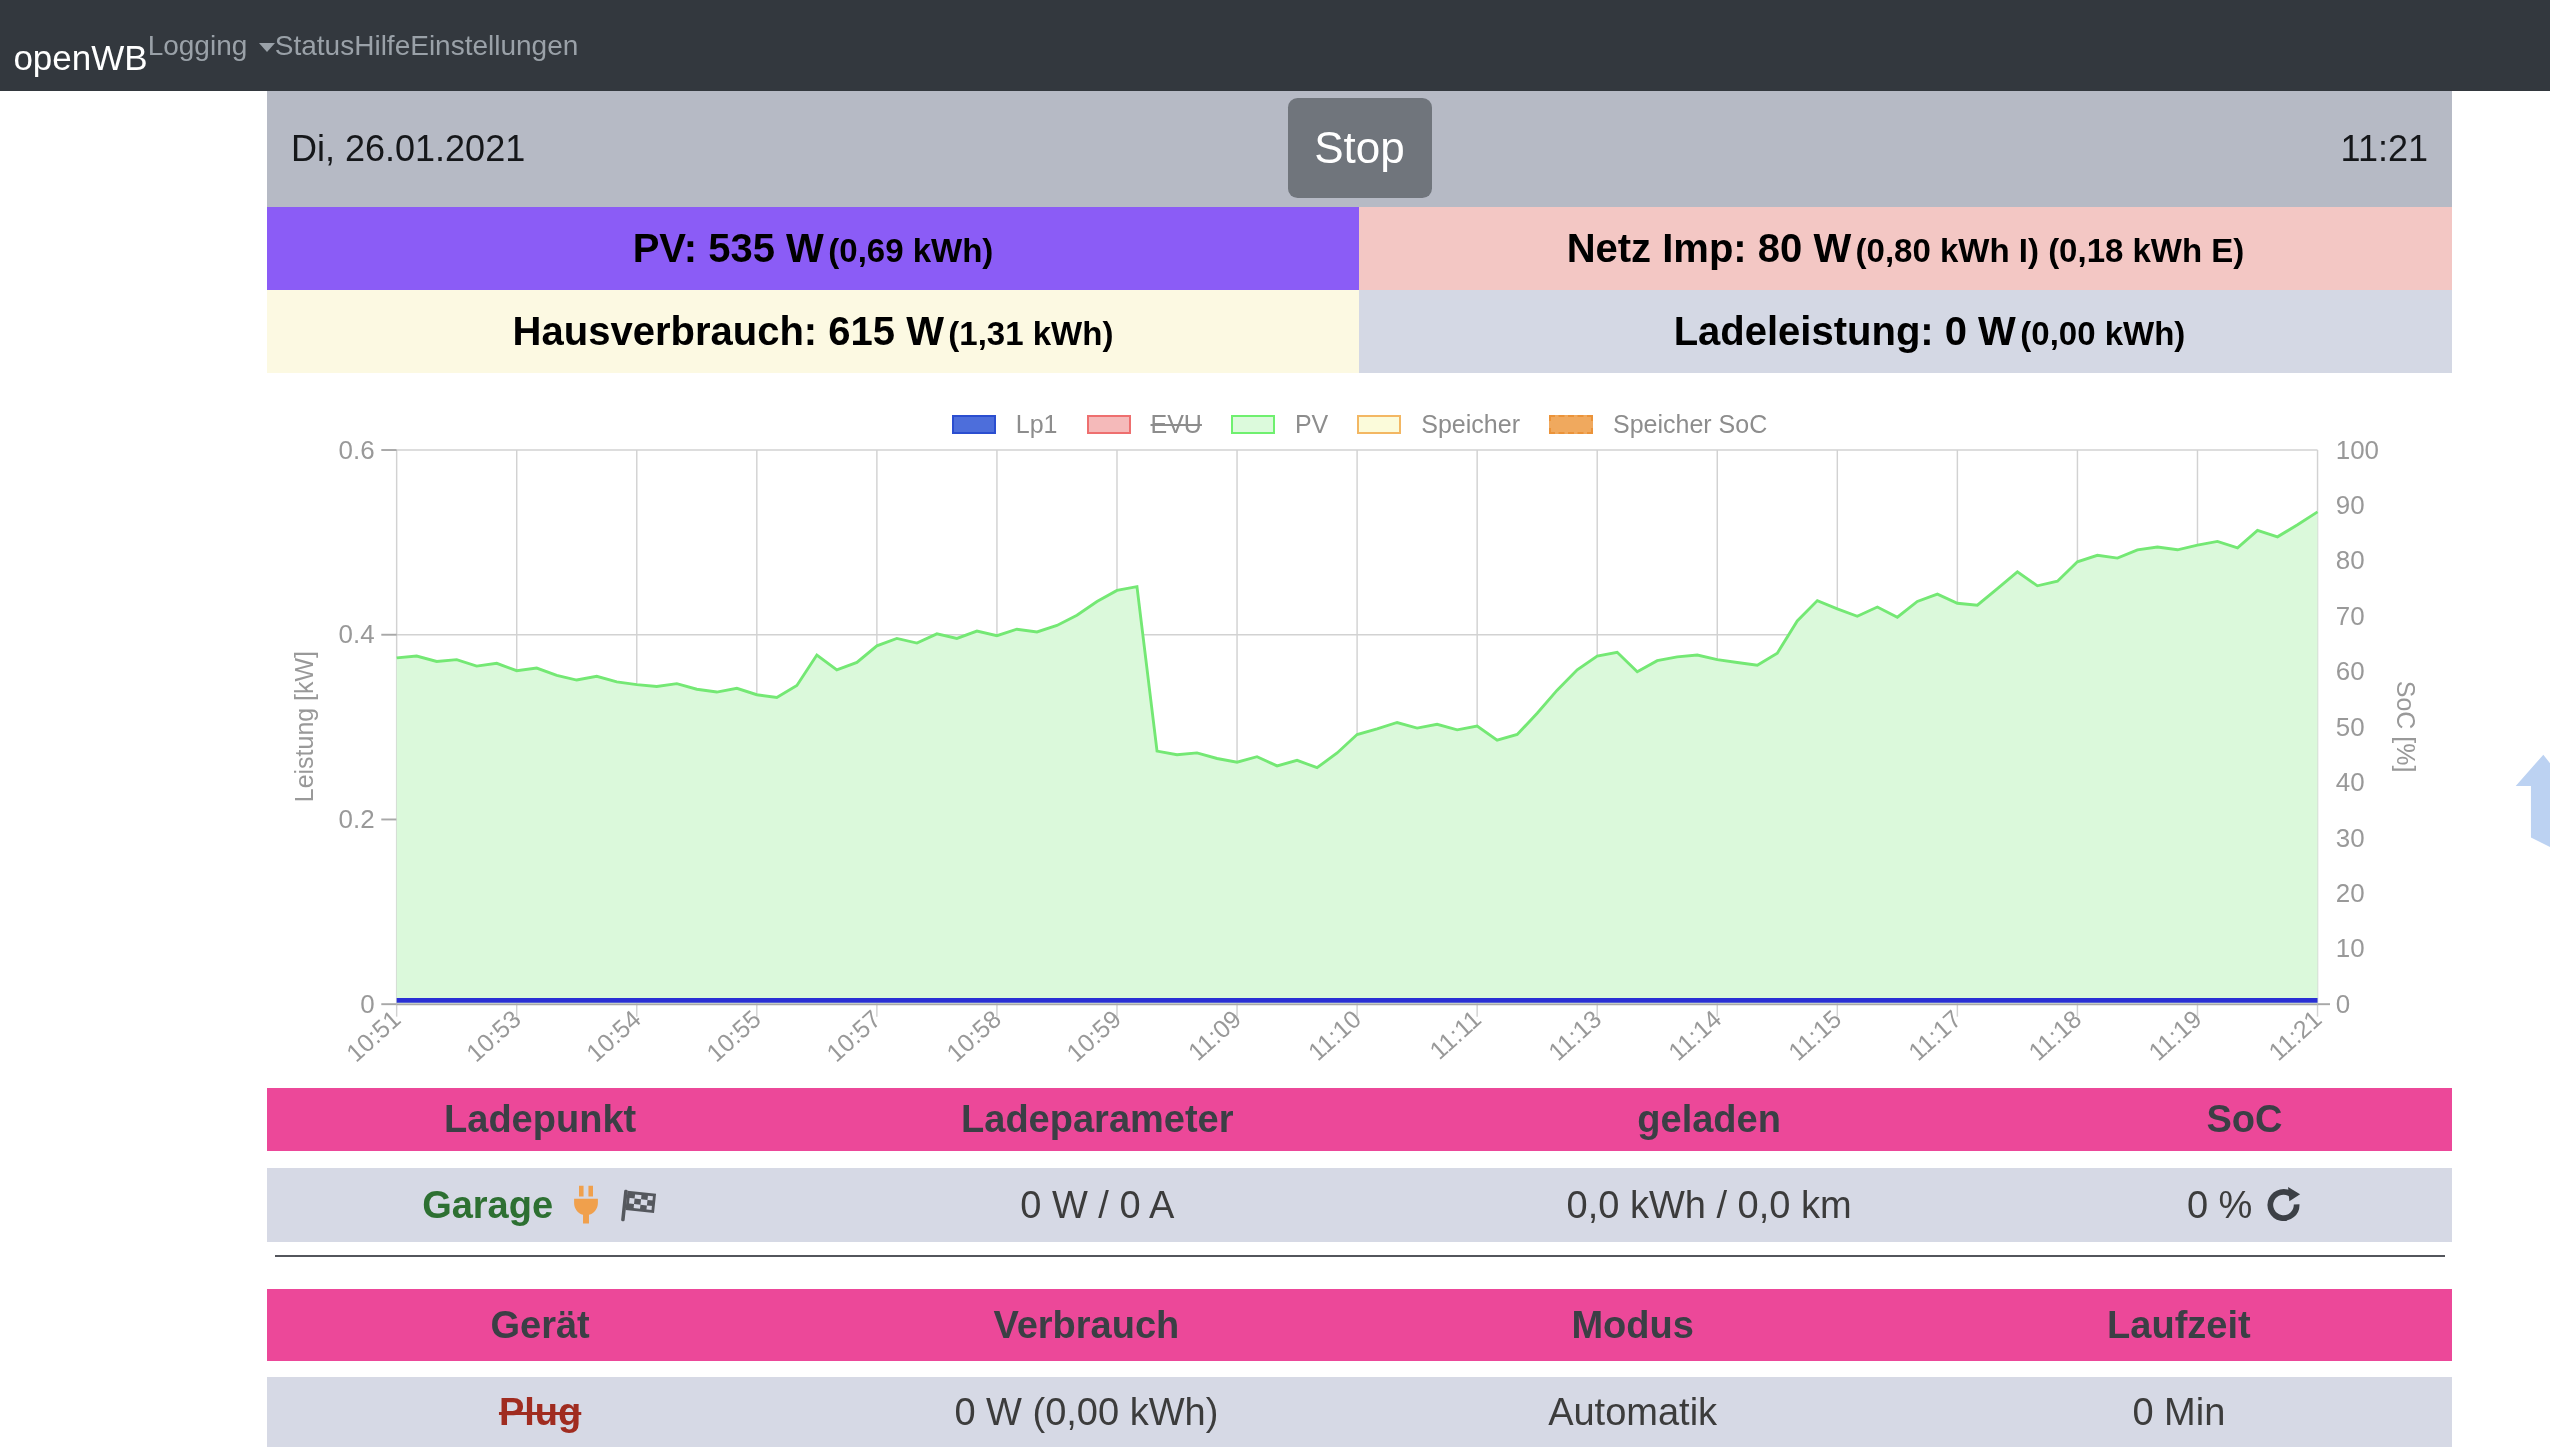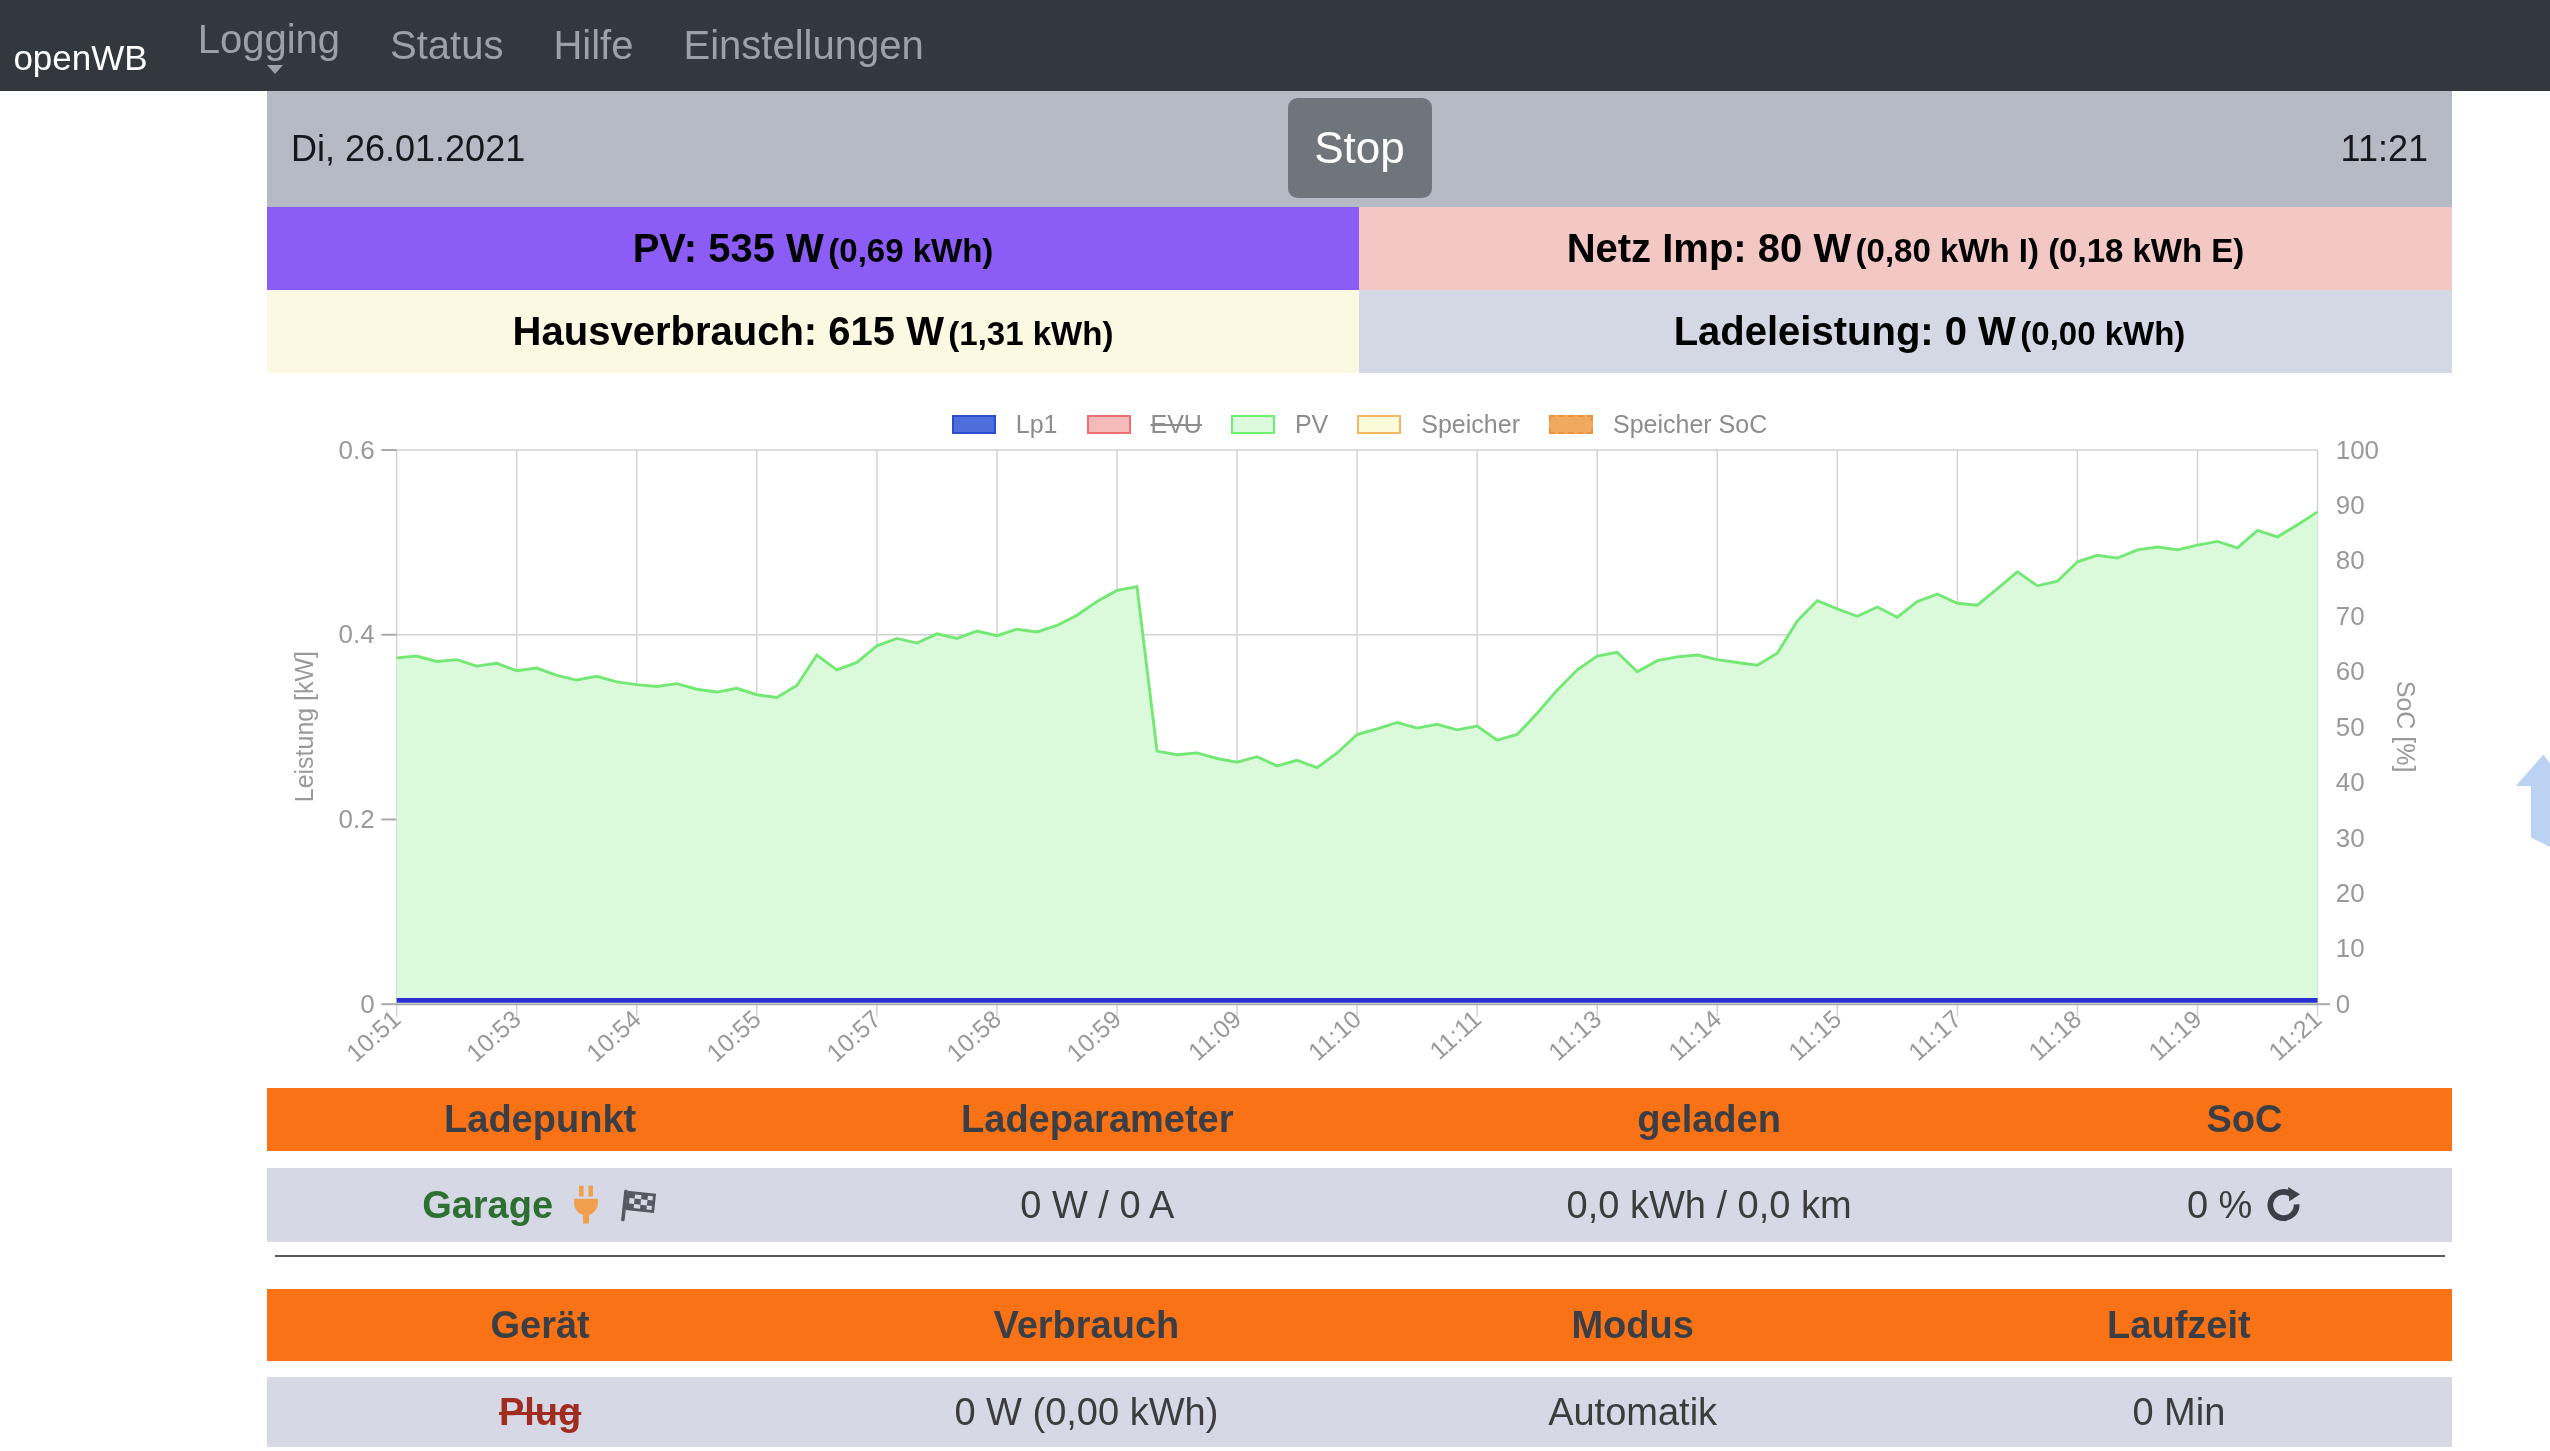--- a/index.html
+++ b/index.html
@@ -3,22 +3,22 @@
 <meta charset="utf-8">
 <style>
   * { margin:0; padding:0; box-sizing:border-box; }
   html,body { width:2550px; height:1451px; background:#ffffff; overflow:hidden;
               font-family:"Liberation Sans", sans-serif; }
 
   
   .navbar { position:absolute; left:0; top:0; width:2550px; height:91px;
             background:#33383e; display:flex; align-items:center; }
   .brand { color:#ffffff; font-size:35px; font-weight:500; margin-left:13.4px;margin-top:24px; }
-  .nav-item { color:#9aa1a8; font-size:40px; margin-left:50px; display:inline-flex;
-              align-items:center; cursor:pointer;flex-direction:column; }
+  .nav-item { color:#9aa1a8; font-size:28px; display:inline-flex;
+              align-items:center; cursor:pointer; }
   .nav-item:first-of-type { margin-left:54px; }
   .caret { width:0; height:0; border-left:8.6px solid transparent; border-right:8.6px solid transparent;
            border-top:9.6px solid #9aa1a8; margin-left:11.5px; margin-top:3.8px; display:inline-block; }
 
   
   .datebar { position:absolute; left:267px; top:91px; width:2185px; height:116px;
              background:#b6bac5; color:#15171a; font-size:36px; }
   .datebar .date { position:absolute; left:24px; top:37px; }
   .datebar .time { position:absolute; right:24px; top:37px; }
   .stop-btn { position:absolute; left:50%; transform:translateX(-50%); top:6.7px;
@@ -43,21 +43,21 @@
   .legend-swatch { width:44px; height:19px; display:inline-block; }
   .legend-label { font-size:25px; color:#8d8d8d; }
   .legend-label.struck { text-decoration:line-through; }
   #chart-svg { position:absolute; left:0; top:0; }
 
   
   .tbl { position:absolute; left:267px; width:2185px; display:grid; }
   .t1 { grid-template-columns:25% 26% 30% 19%; }
   .t2 { grid-template-columns:25% 25% 25% 25%; }
   .tbl > div { display:flex; align-items:center; justify-content:center; white-space:nowrap; }
-  .thead { background:#f97316; color:#3b3f45; font-weight:bold; font-size:38px; }
+  .thead { background:#ec4899; color:#3b3f45; font-weight:bold; font-size:38px; }
   .trow  { background:#d6d9e5; color:#3c3c3c; font-size:38px;margin-top:16px; }
   .t1.thead { top:1088px; height:63px; }
   .t1.trow  { top:1152px; height:74px; }
   .t2.thead { top:1289px; height:72px; }
   .t2.trow  { top:1361px; height:70px; }
   .cp-name { color:#2d7032; font-weight:bold; }
   .dev-name { color:#a02c20; font-weight:bold; text-decoration:line-through; }
   .icon-gap { margin-left:11.5px; display:inline-flex; align-items:center; }
 
   .divider { position:absolute; left:275px; top:1255px; width:2170px; height:0;

